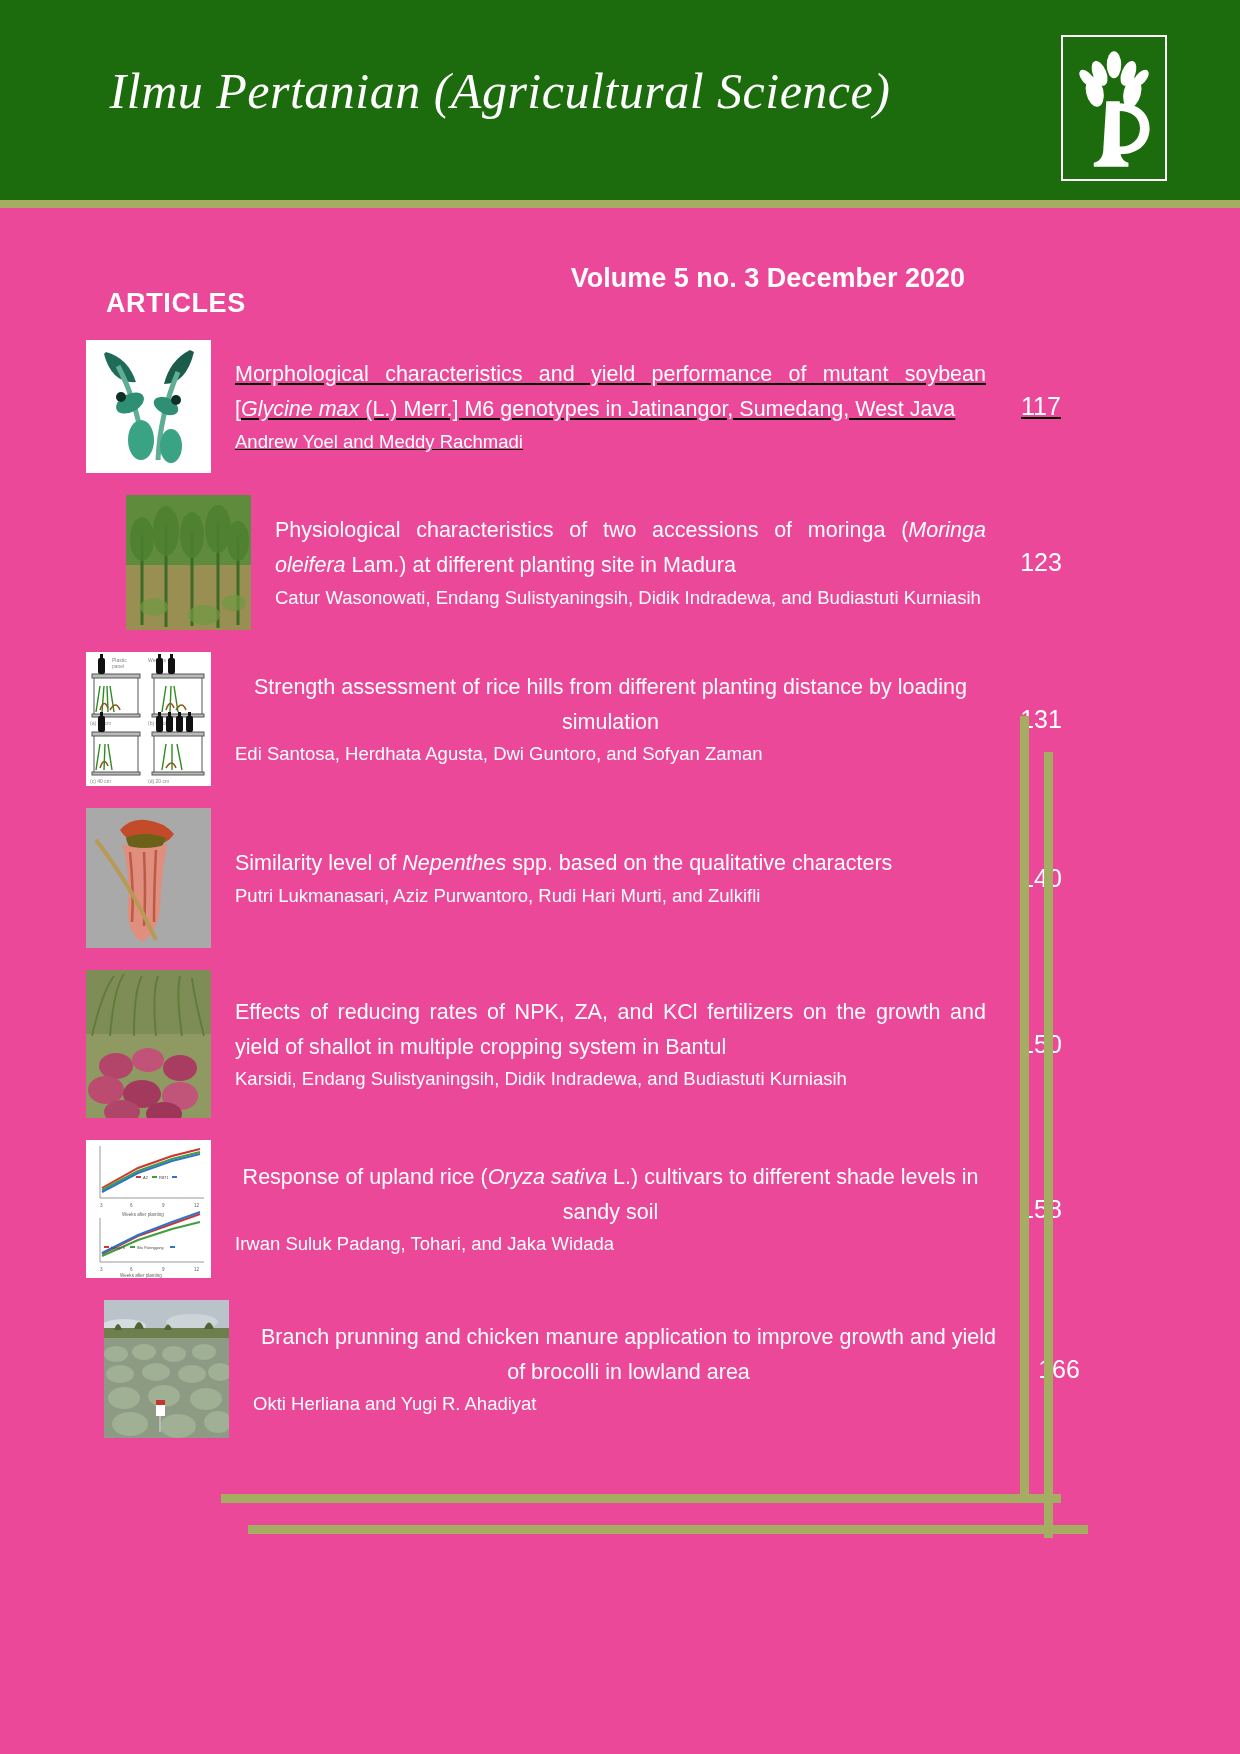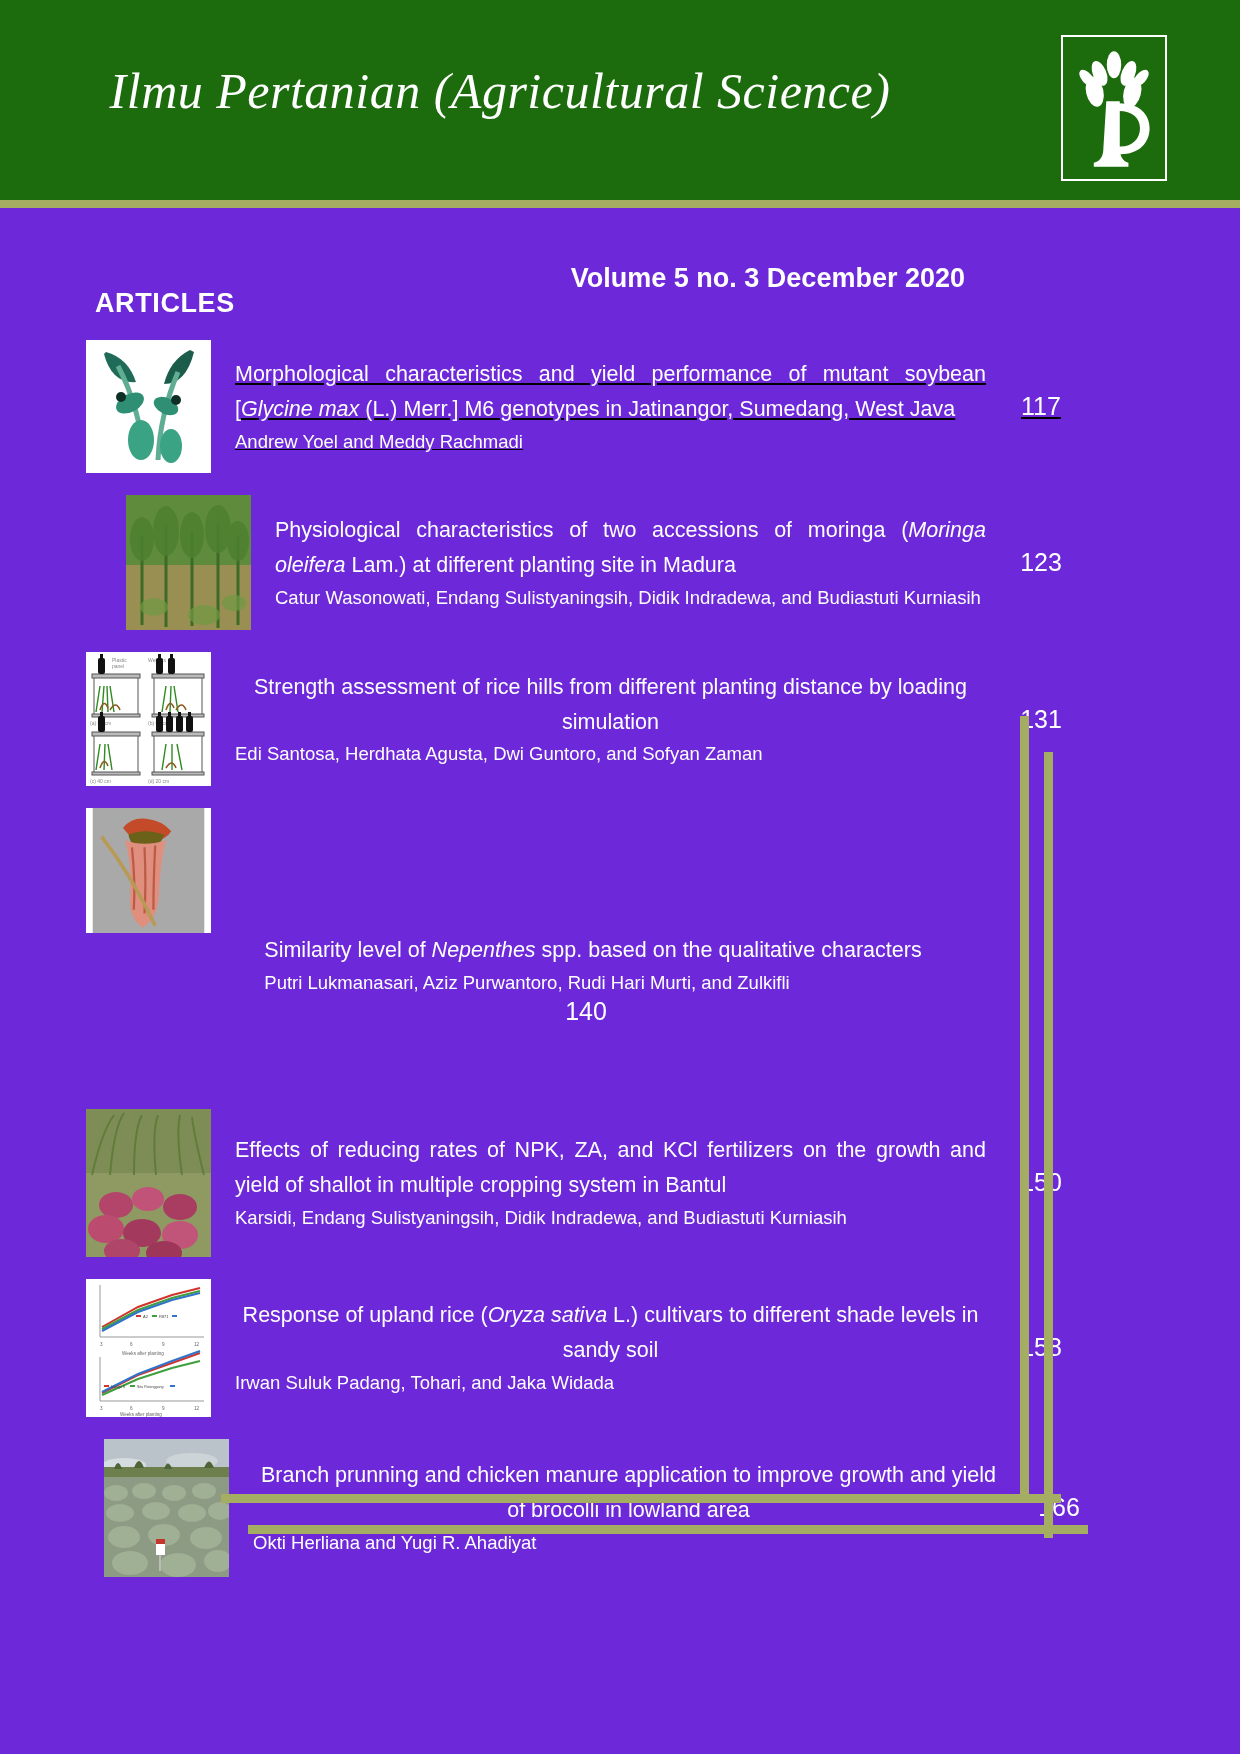--- a/index.html
+++ b/index.html
@@ -8,21 +8,21 @@
     width: 1240px;
     height: 1754px;
     background: #1c6b0c;
     font-family: "Liberation Sans", sans-serif;
   }
 
   .cover {
     position: relative;
     width: 1240px;
     height: 1754px;
-    background: #6d28d9;
+    background: #ec4899;
     overflow: hidden;
   }
 
   
   .masthead {
     position: absolute;
     left: 0; top: 0;
     width: 1240px;
     height: 200px;
     background: #1c6b0c;
@@ -65,21 +65,21 @@
     position: absolute;
     right: 275px; top: 263px;
     color: #ffffff;
     font-size: 27px;
     font-weight: bold;
     white-space: nowrap;
   }
 
   .articles-heading {
     position: absolute;
-    left: 95px; top: 288px;
+    left: 106px; top: 288px;
     color: #ffffff;
     font-size: 27px;
     font-weight: bold;
     letter-spacing: 0.6px;
   }
 
   
   .article-list {
     position: absolute;
     left: 86px; top: 340px;
@@ -336,21 +336,21 @@
           </g>
         </svg>
       </div>
       <div class="article-text">
         <div class="art-title nojust">Strength assessment of rice hills from different planting distance by loading simulation</div>
         <div class="art-authors">Edi Santosa, Herdhata Agusta, Dwi Guntoro, and Sofyan Zaman</div>
       </div>
       <div class="page-num">131</div>
     </div>
 
-    <div class="article-row" style="margin-top:22px;flex-direction:column;">
+    <div class="article-row" style="margin-top:22px;">
       <div class="thumb" style="height:140px;">
         <svg viewBox="0 0 125 140" xmlns="http://www.w3.org/2000/svg">
           <rect width="125" height="140" fill="#a9a9a9"></rect>
           <path d="M34 22 q10 -12 26 -10 q18 2 28 14 q-6 10 -22 12 q-20 2 -32 -16z" fill="#c44b2a"></path>
           <path d="M40 30 q18 -8 40 0 q-4 14 -20 16 q-16 2 -20 -16z" fill="#6b6118"></path>
           <path d="M36 36 q8 24 6 66 q-1 22 14 32 q16 -10 18 -34 q2 -44 8 -64 q-24 8 -46 0z" fill="#e08f7e"></path>
           <path d="M44 44 q4 40 2 70" stroke="#bb5b47" stroke-width="2.5" fill="none"></path>
           <path d="M58 44 q2 40 0 74" stroke="#bb5b47" stroke-width="2.5" fill="none"></path>
           <path d="M70 42 q-2 40 -2 72" stroke="#bb5b47" stroke-width="2.5" fill="none"></path>
           <path d="M10 32 q34 44 60 100" stroke="#b89a55" stroke-width="4" fill="none"></path>

